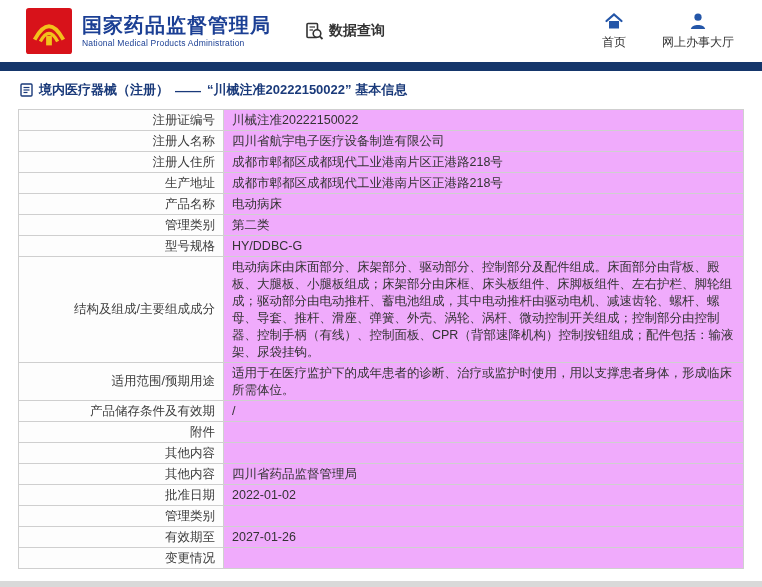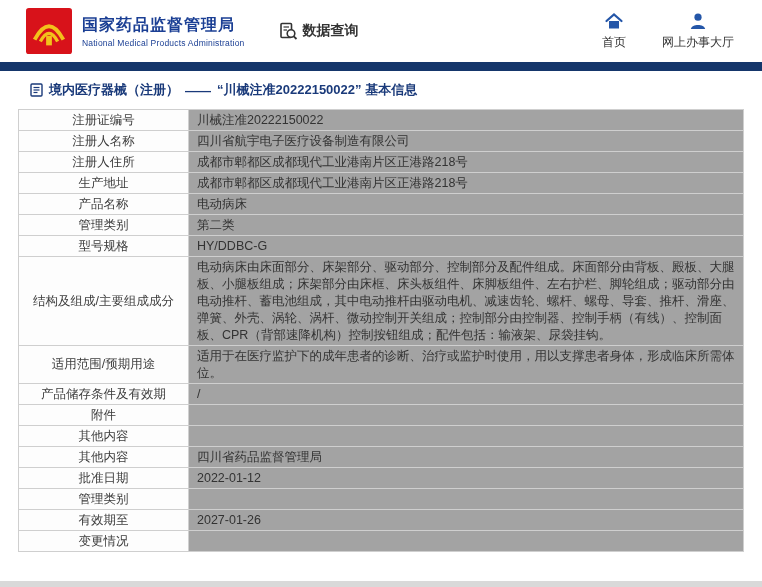--- a/index.html
+++ b/index.html
@@ -12,21 +12,21 @@
   .page { width:762px; height:587px; background:#fff; position:relative; }
 
   
   .header {
     height:62px; display:flex; align-items:center;
     padding:0 22px 0 26px; background:#fff;
   }
   .logo-wrap { display:flex; align-items:center; }
   .logo-emblem { width:46px; height:46px; flex:0 0 auto; }
   .logo-text { margin-left:10px; }
-  .logo-title { font-size:16px; font-weight:bold; color:#1b3f94; letter-spacing:1px; line-height:22px; }
+  .logo-title { font-size:20px; font-weight:bold; color:#1b3f94; letter-spacing:1px; line-height:22px; }
   .logo-sub { font-size:8.5px; color:#1b3f94; margin-top:2px; letter-spacing:0.2px; }
 
   .data-query {
     display:flex; align-items:center; gap:5px;
     margin-left:34px; font-size:14px; font-weight:bold; color:#333; cursor:pointer;text-align:right;
   }
 
   .header-right { margin-left:auto; display:flex; gap:30px; padding-right:6px; }
   .nav-item {
     display:flex; flex-direction:column; align-items:center;
@@ -34,40 +34,40 @@
   }
   .nav-item svg { margin-bottom:4px; }
 
   
   .blue-bar { height:9px; background:#15366b; width:100%; }
 
   
   .breadcrumb {
     display:flex; align-items:center; gap:6px;
     padding:10px 0 8px 20px;
-    font-size:13px; font-weight:bold; color:#1a3a7a;margin-left:10px;
+    font-size:13px; font-weight:bold; color:#1a3a7a;
   }
   .breadcrumb .crumb-link { cursor:pointer; }
 
   
   .detail-table {
     border-collapse:collapse; table-layout:fixed;
     width:726px; margin:2px 18px 0 18px;
   }
   .detail-table td {
     border:1px solid #cfcfcf;
     padding:1.5px 8px;
     font-size:12.5px; line-height:17px;
     color:#333; vertical-align:middle;
     word-break:break-all;
   }
   .detail-table td.label {
-    width:170px; text-align:center; color:#3c3c3c; background:#fdfdfd;
-  }
-  .detail-table td.value { background:#a3a3a3; }
+    width:205px; text-align:right; color:#3c3c3c; background:#fdfdfd;
+  }
+  .detail-table td.value { background:#f0abfc; }
 
   .footer-strip {
     position:absolute; left:0; bottom:0; width:100%; height:6px;
     background:#d9d9d9;
   }
 </style>
 </head>
 <body>
 
 <div class="page">
@@ -178,21 +178,21 @@
       <tr>
         <td class="label">其他内容</td>
         <td class="value"></td>
       </tr>
       <tr>
         <td class="label">其他内容</td>
         <td class="value">四川省药品监督管理局</td>
       </tr>
       <tr>
         <td class="label">批准日期</td>
-        <td class="value">2022-01-12</td>
+        <td class="value">2022-01-02</td>
       </tr>
       <tr>
         <td class="label">管理类别</td>
         <td class="value"></td>
       </tr>
       <tr>
         <td class="label">有效期至</td>
         <td class="value">2027-01-26</td>
       </tr>
       <tr>

